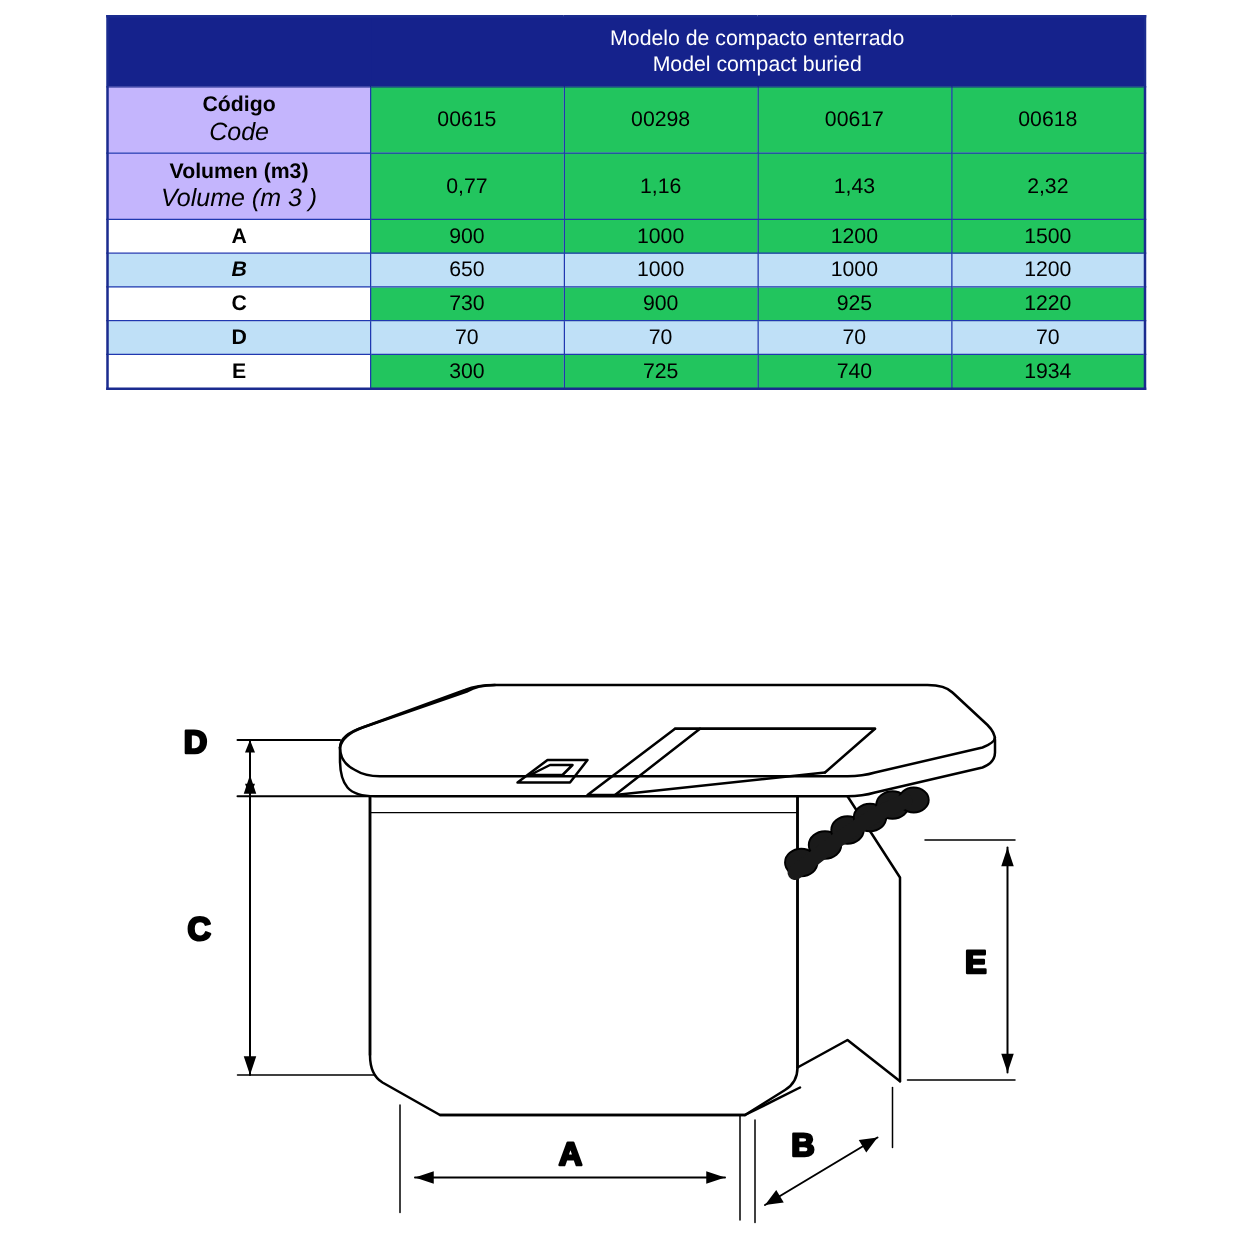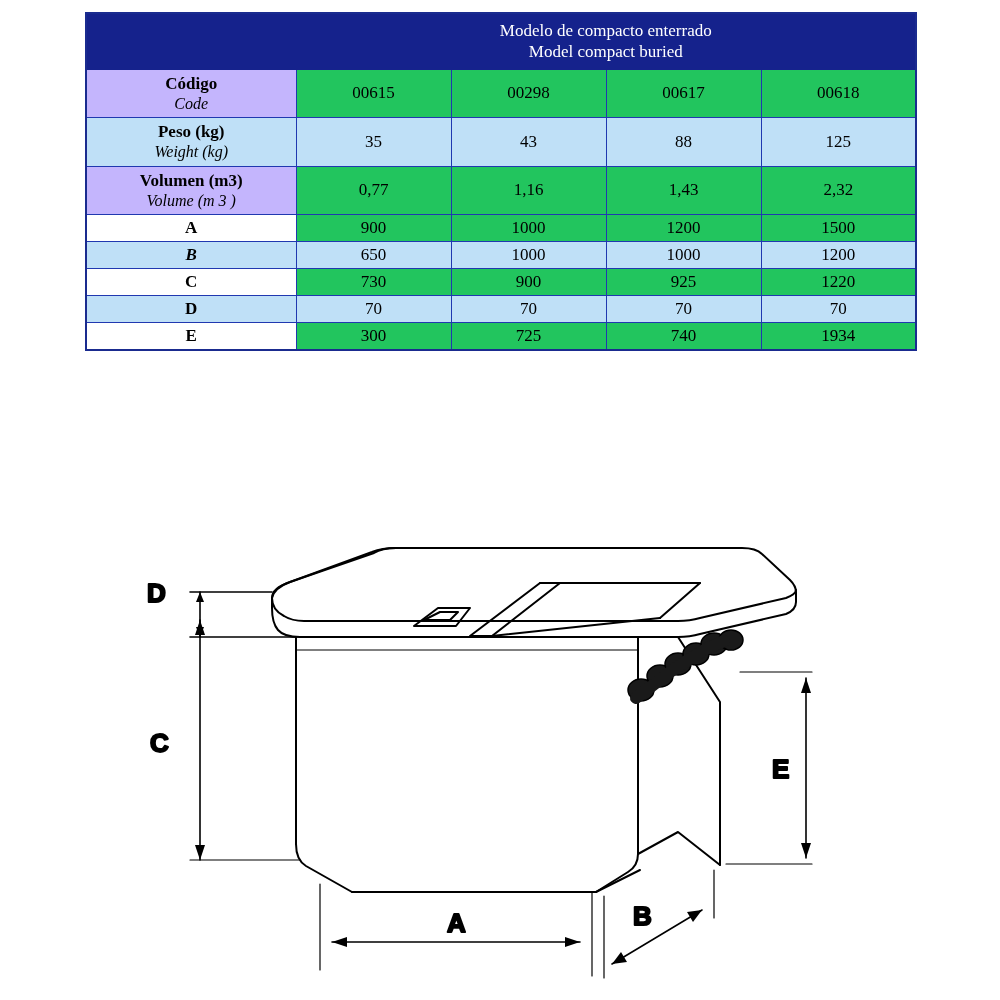--- a/index.html
+++ b/index.html
@@ -28,41 +28,40 @@
     table-layout: fixed;
     border: 2px solid #1a2b8f;
   }
   table.spec td {
     border: 1px solid #2038b0;
     text-align: center;
     vertical-align: middle;
     color: #000;
     font-size: 17px;
     padding: 3px 2px;
-    font-family: Liberation Serif, serif;
   }
   .hdr-title {
     background: #15228c;
     color: #ffffff !important;
     font-size: 17px;
     line-height: 1.25;
     padding: 6px 4px !important;
     border: 1px solid #15228c !important;
   }
   .hdr-title .l1 { display:block; }
   .hdr-title .l2 { display:block; }
 
   .lbl {
     background: #c4b5fd;
     text-align: center !important;
     line-height: 1.2;
     padding: 4px 2px !important;
   }
   .lbl .es { display:block; font-weight: bold; font-size: 17px; }
-  .lbl .en { display:block; font-style: italic; font-size: 16px; }
+  .lbl .en { display:block; font-style: italic; font-size: 20px; }
 
   .lbl-alt { background: #bfe0f7; }
 
   .val { background: #22c55e; }
   .val-alt { background: #bfe0f7; }
 
   .dim-lbl {
     font-weight: bold;
     font-size: 17px;
     background: #ffffff;
@@ -115,30 +114,20 @@
         <td class="lbl">
           <span class="es">Código</span>
           <span class="en">Code</span>
         </td>
         <td class="val">00615</td>
         <td class="val">00298</td>
         <td class="val">00617</td>
         <td class="val">00618</td>
       </tr>
 
-      <tr>
-        <td class="lbl lbl-alt">
-          <span class="es">Peso (kg)</span>
-          <span class="en">Weight (kg)</span>
-        </td>
-        <td class="val-alt">35</td>
-        <td class="val-alt">43</td>
-        <td class="val-alt">88</td>
-        <td class="val-alt">125</td>
-      </tr>
 
       <tr>
         <td class="lbl">
           <span class="es">Volumen (m3)</span>
           <span class="en">Volume (m 3 )</span>
         </td>
         <td class="val">0,77</td>
         <td class="val">1,16</td>
         <td class="val">1,43</td>
         <td class="val">2,32</td>

